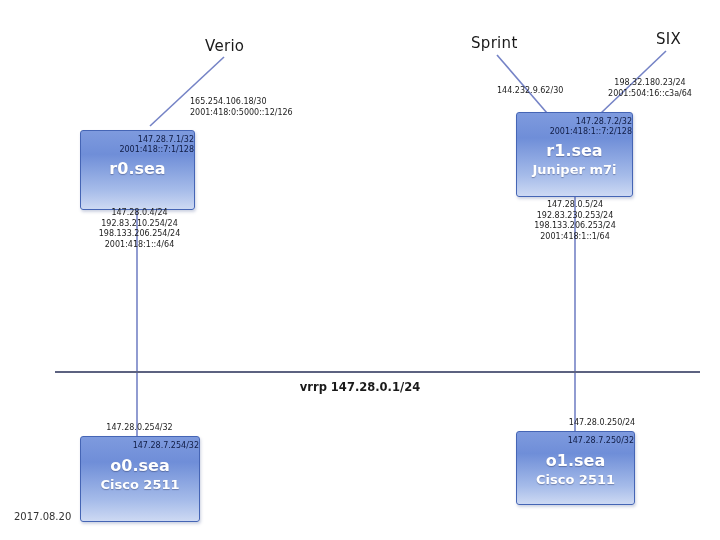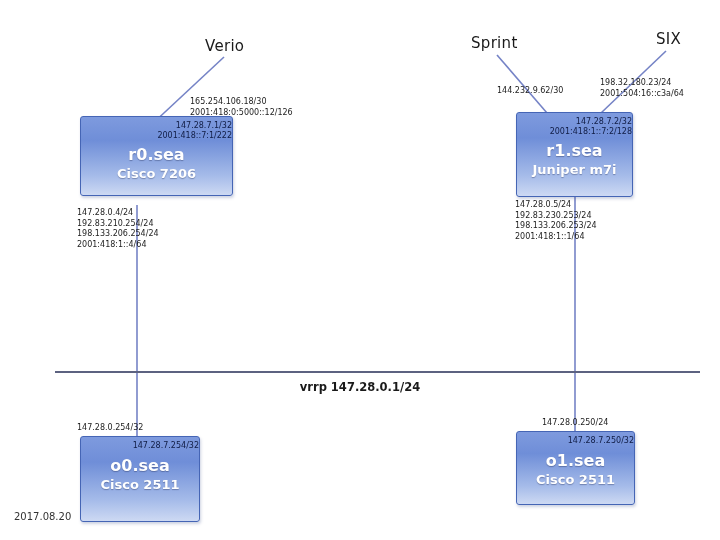--- a/index.html
+++ b/index.html
@@ -30,21 +30,21 @@
     letter-spacing: 0.3px;
     text-align: center;
   }
   .ip-block {
     position: absolute;
     font-size: 8px;
     line-height: 10.5px;
     color: #1c1c1c;
     white-space: nowrap;
   }
-  .center { }
+  .center { text-align: center; }
 
   .node {
     position: absolute;
     border: 1px solid #4565b5;
     border-radius: 3px;
     background: linear-gradient(to bottom, #7e9ade 0%, #6f8ed8 30%, #a5bbe9 75%, #cdd9f3 100%);
     box-shadow: 1px 2px 3px rgba(60,80,140,0.25);
     box-sizing: border-box;
     text-align: center;
   }
@@ -106,27 +106,26 @@
     <div>2001:418:0:5000::12/126</div>
   </div>
   <div class="ip-block" style="left:497px;top:86px">
     <div>144.232.9.62/30</div>
   </div>
   <div class="ip-block center" style="left:600px;top:78px;width:100px">
     <div>198.32.180.23/24</div>
     <div>2001:504:16::c3a/64</div>
   </div>
 
-  <div class="node" style="left:80px;top:116px;width:153px;height:80px">
+  <div class="node" style="left:80px;top:130px;width:115px;height:80px">
     <div class="loopbacks">
       <div>147.28.7.1/32</div>
-      <div>2001:418::7:1/222</div>
+      <div>2001:418::7:1/128</div>
     </div>
     <div class="node-name">r0.sea</div>
-    <div class="node-model">Cisco 7206</div>
   </div>
   <div class="ip-block center" style="left:77px;top:208px;width:125px">
     <div>147.28.0.4/24</div>
     <div>192.83.210.254/24</div>
     <div>198.133.206.254/24</div>
     <div>2001:418:1::4/64</div>
   </div>
 
   <div class="node" style="left:516px;top:112px;width:117px;height:85px">
     <div class="loopbacks">

